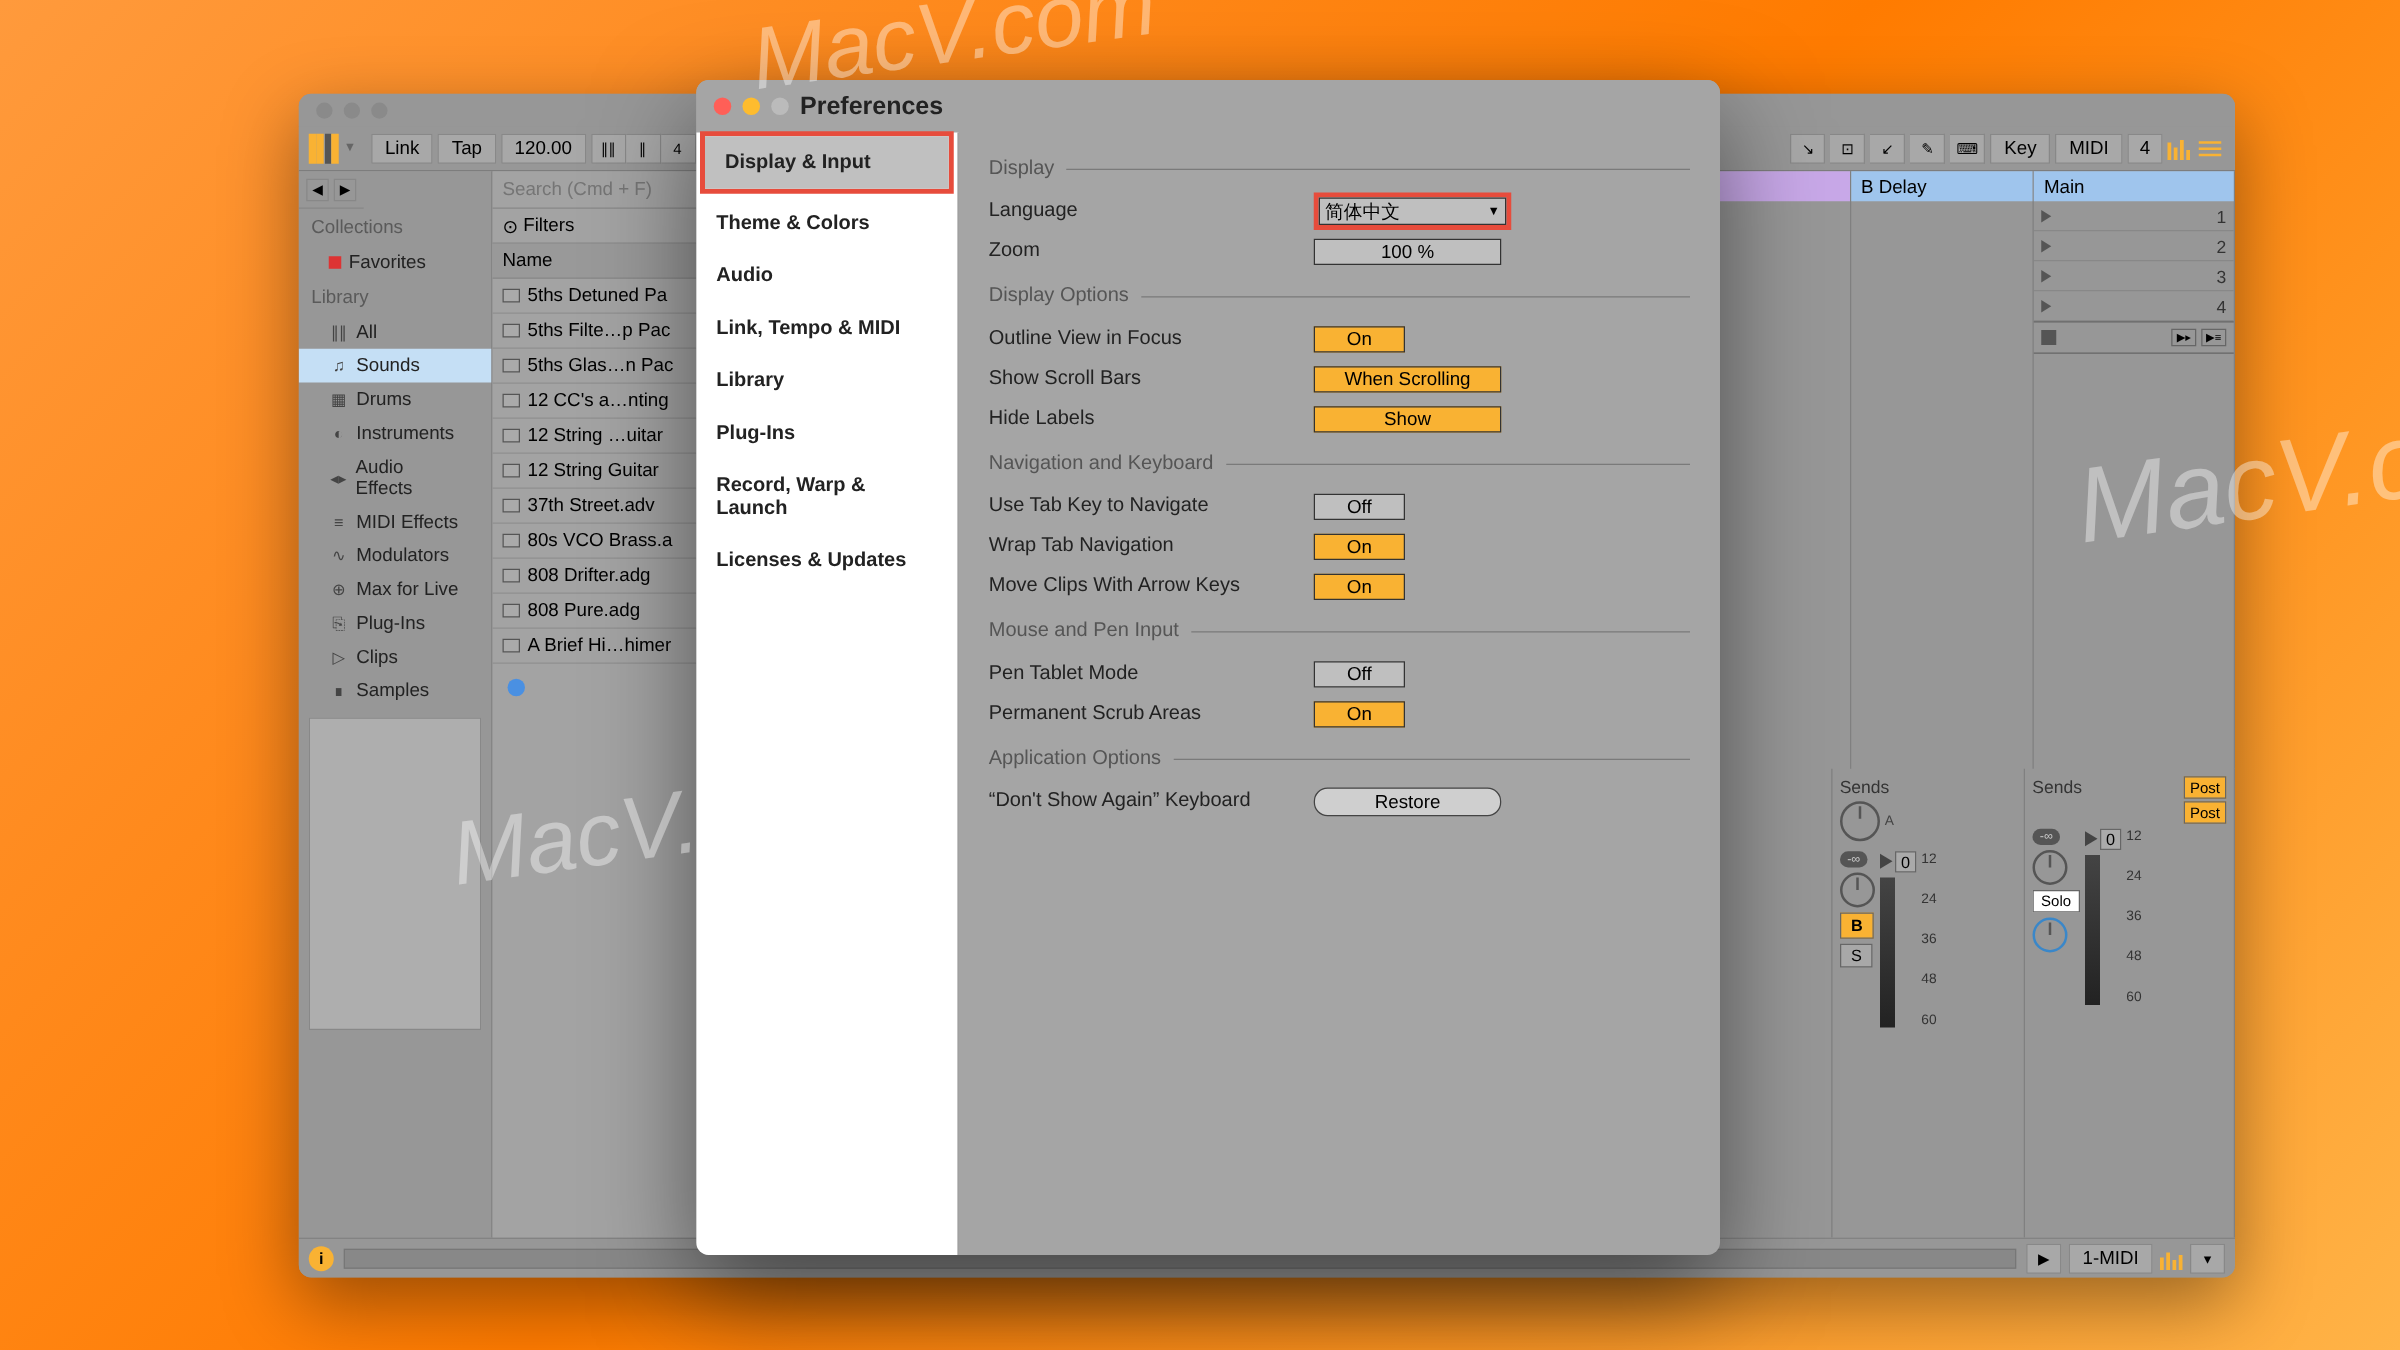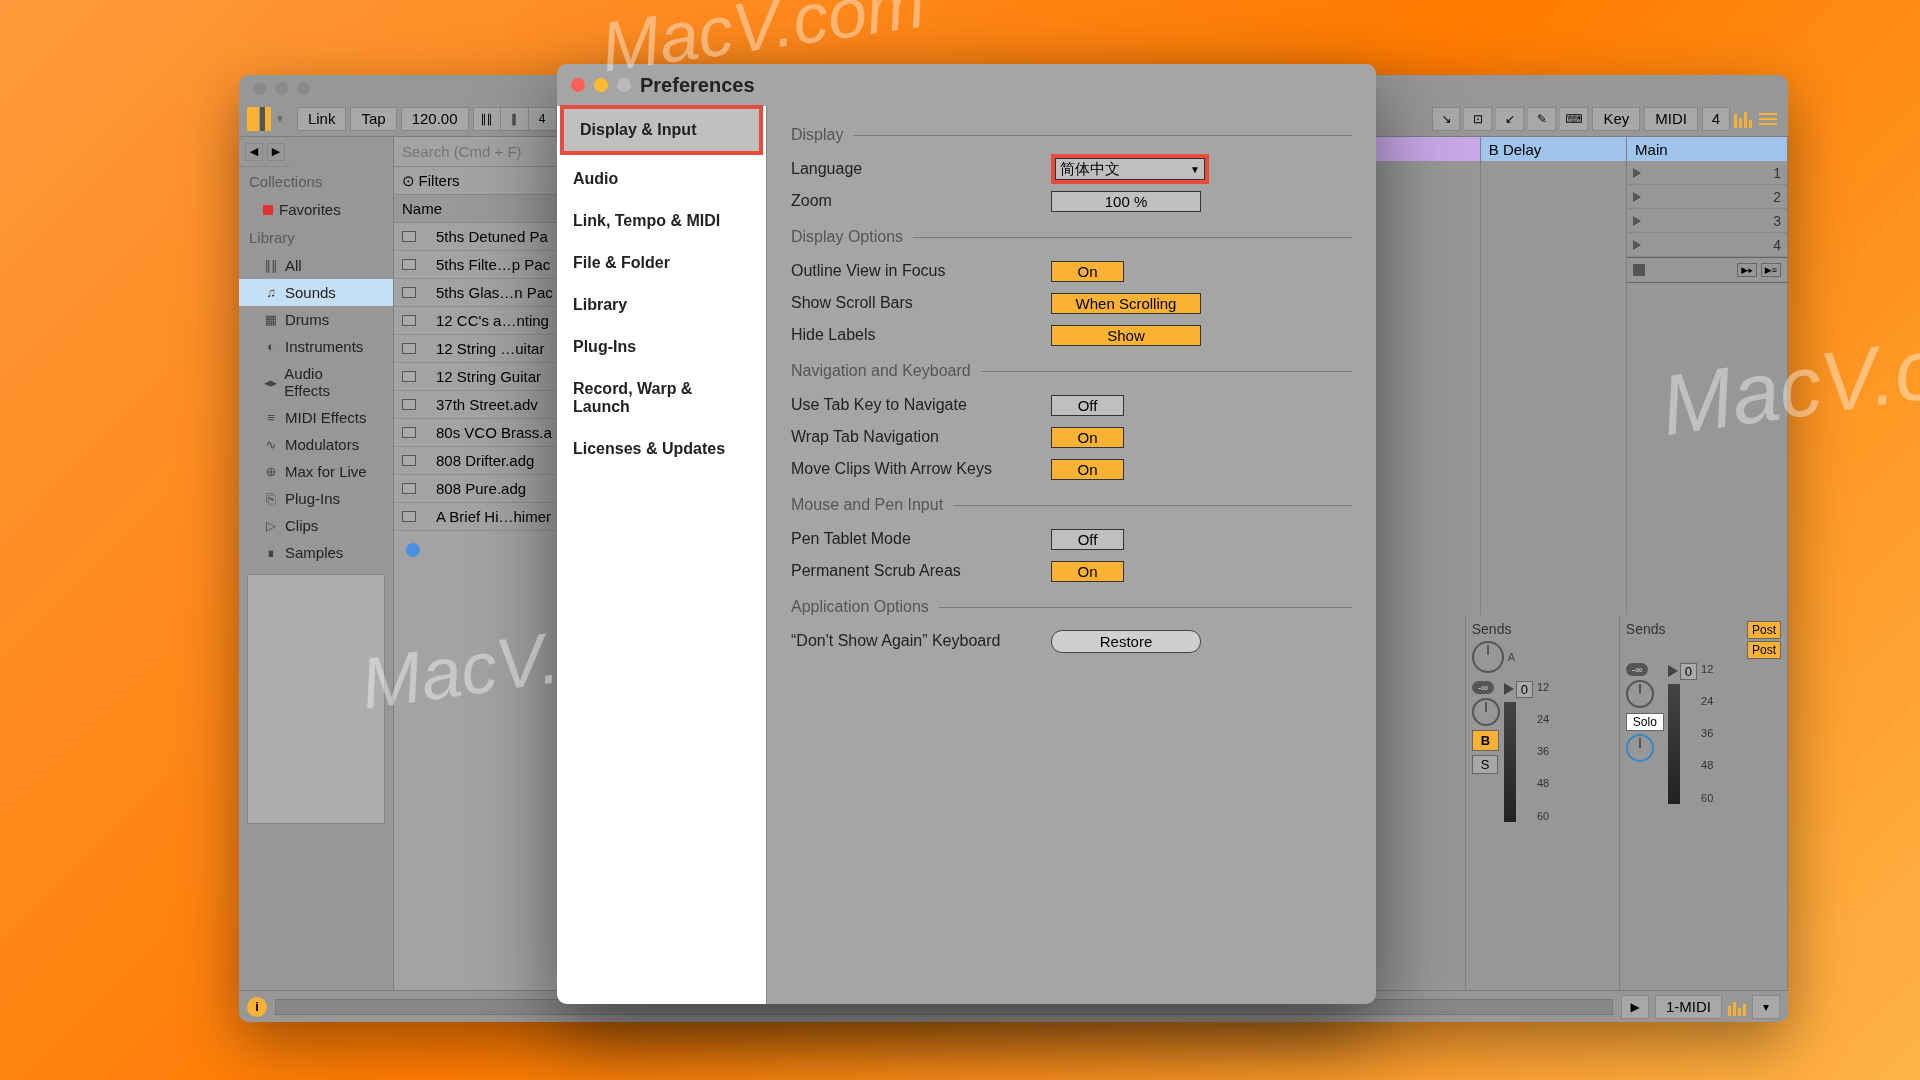--- a/index.html
+++ b/index.html
@@ -40,21 +40,21 @@
 .nav-item { padding: 5px 24px; font-size:15px; color:#222; display:flex; align-items:center; gap:6px; cursor:pointer; }
 .nav-item.sel { background:#c5dff5; }
 .nav-icon { width:16px; font-size:13px; color:#444; text-align:center; }
 .fav-dot { width:10px; height:10px; background:#d33; }
 
 .mid-col { width: 170px; background:#a3a3a3; border-right:1px solid #808080; }
 .mid-search { height:30px; border-bottom:1px solid #888; padding:0 8px; display:flex; align-items:center; }
 .mid-search input { background:transparent; border:none; font-size:15px; color:#555; width:100%; outline:none; }
 .filters-row { height:28px; padding:0 8px; display:flex; align-items:center; gap:4px; font-size:15px; border-bottom:1px solid #888; }
 .name-header { height:28px; padding:0 8px; display:flex; align-items:center; font-size:15px; font-weight:500; border-bottom:1px solid #888; background:#999; }
-.list-item { height:28px; padding:0 8px; display:flex; align-items:center; gap:20px; font-size:15px; border-bottom:1px solid #909090; white-space:nowrap; overflow:hidden; cursor:pointer; }
+.list-item { height:28px; padding:0 8px; display:flex; align-items:center; gap:6px; font-size:15px; border-bottom:1px solid #909090; white-space:nowrap; overflow:hidden; cursor:pointer; }
 .li-ico { width:14px; height:11px; border:1px solid #555; background:#aaa; flex-shrink:0; }
 .blue-dot { width:14px; height:14px; border-radius:50%; background:#4a90e2; margin:6px; }
 .preview { margin:8px; height:250px; background:#aeaeae; border:1px solid #888; }
 
 .session { flex:1; background:#979797; display:flex; flex-direction:column; }
 .tracks { display:flex; height:56%; }
 .track { flex:1; border-right:1px solid #808080; display:flex; flex-direction:column; }
 .track-header { height:24px; padding:0 8px; font-size:15px; display:flex; align-items:center; font-weight:500; }
 .th-purple { background:#c8a8e8; }
 .th-blue { background:#9fc5ed; }
@@ -438,23 +438,23 @@
     <div class="pref-dot pd-r"></div>
     <div class="pref-dot pd-y"></div>
     <div class="pref-dot pd-g"></div>
     <div class="pref-title">Preferences</div>
   </div>
   <div class="pref-body">
     <div class="pref-sidebar">
       <div class="highlight-box">
         <div class="pref-tab sel">Display &amp; Input</div>
       </div>
+      <div class="pref-tab">Theme &amp; Colors</div>
       <div class="pref-tab">Audio</div>
       <div class="pref-tab">Link, Tempo &amp; MIDI</div>
-      <div class="pref-tab">File &amp; Folder</div>
       <div class="pref-tab">Library</div>
       <div class="pref-tab">Plug-Ins</div>
       <div class="pref-tab">Record, Warp &amp; Launch</div>
       <div class="pref-tab">Licenses &amp; Updates</div>
     </div>
     <div class="pref-content">
       <div class="section-header">Display</div>
       <div class="pref-row">
         <div class="pref-label">Language</div>
         <div class="lang-highlight">

